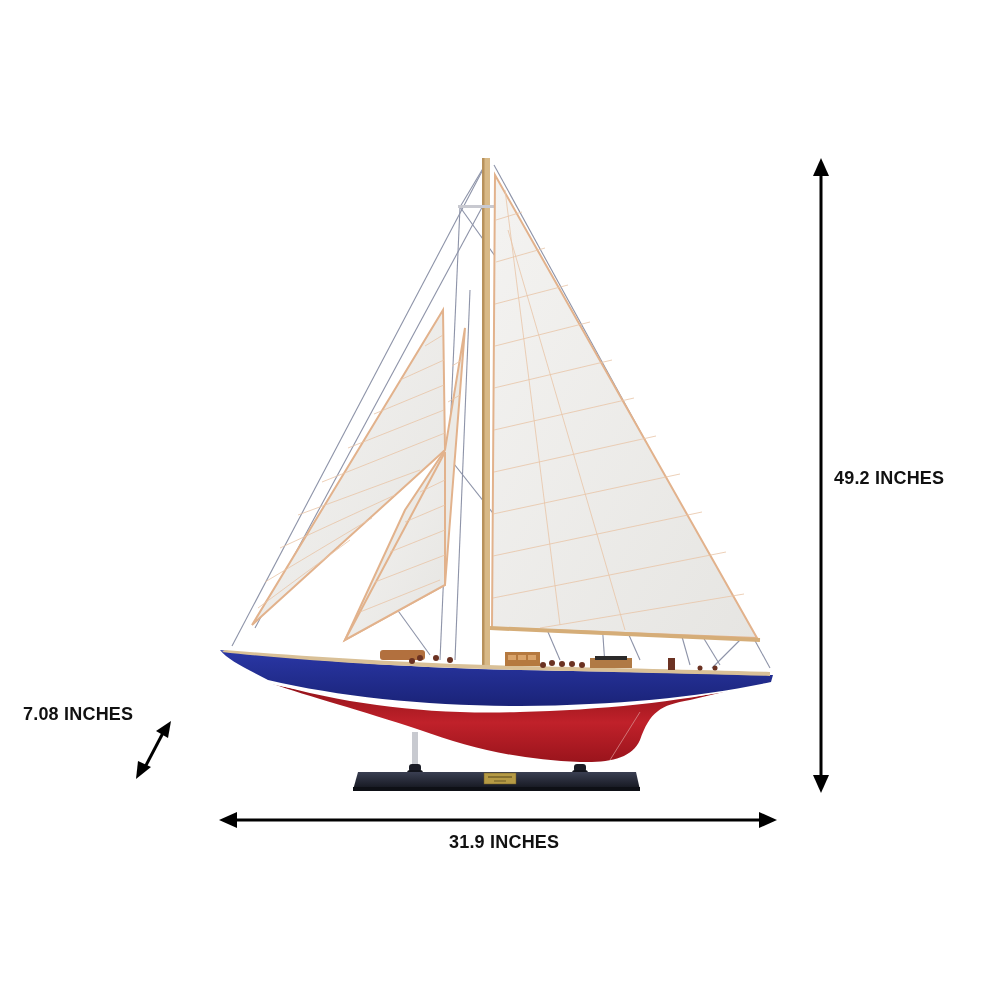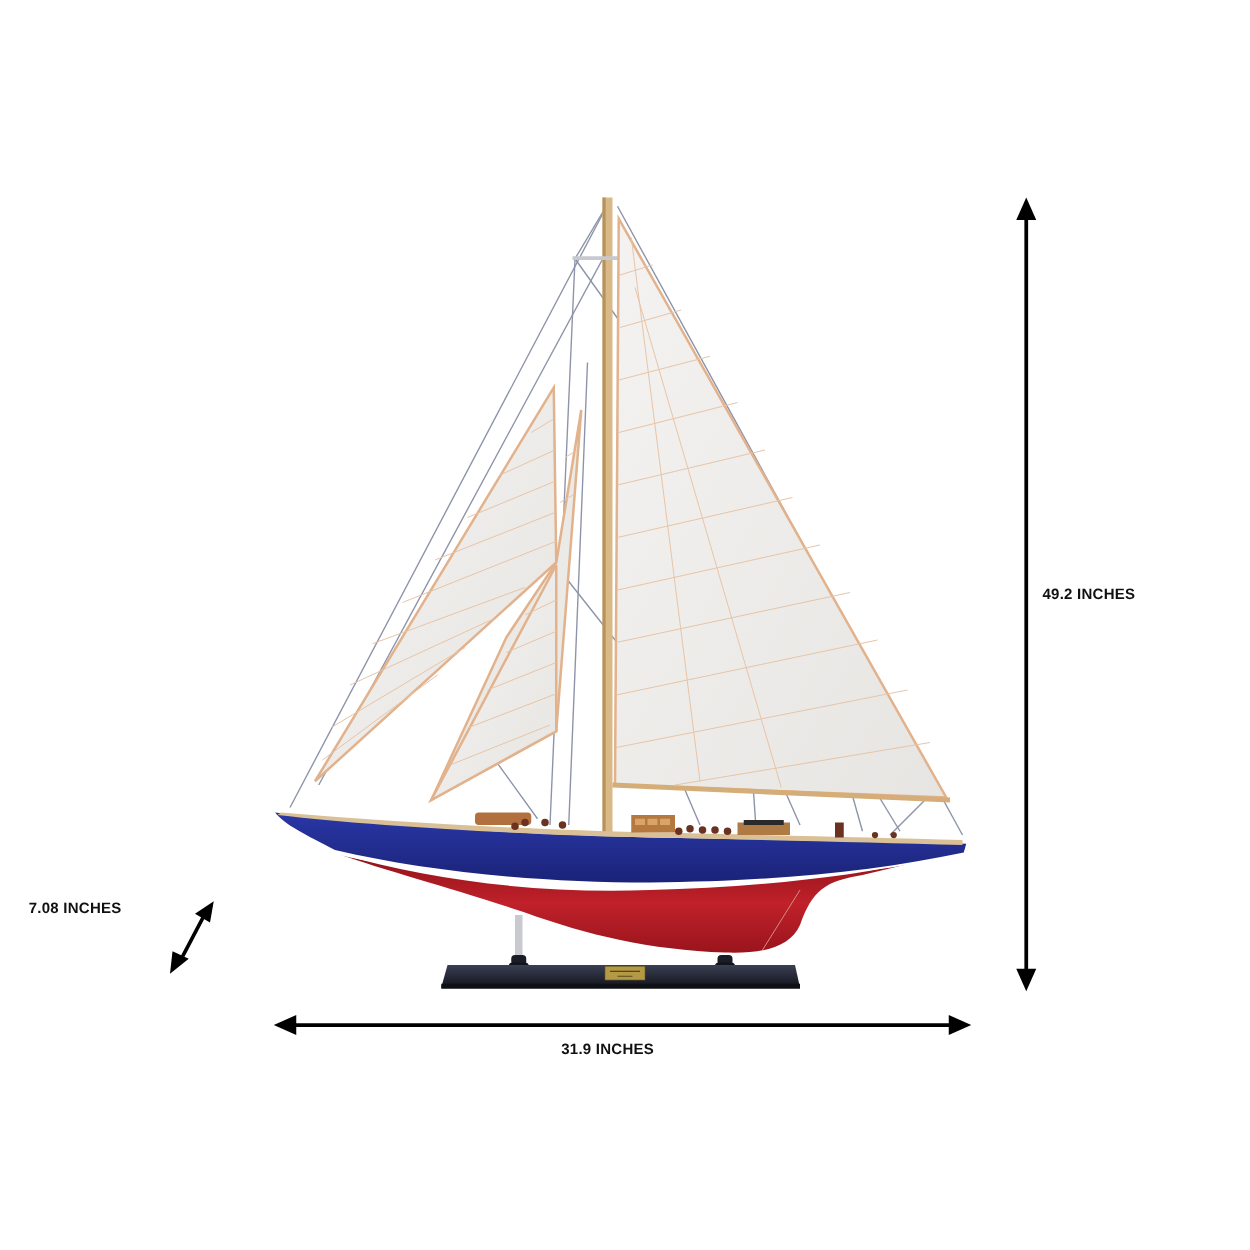--- a/index.html
+++ b/index.html
@@ -1,24 +1,24 @@
 <!DOCTYPE html>
 <html><head>
   <meta charset="utf-8">
   <style>
     html, body { margin: 0; padding: 0; background: #ffffff; }
     body { width: 1000px; height: 1000px; position: relative; overflow: hidden; font-family: "Liberation Sans", sans-serif; }
     .scene { position: absolute; left: 0; top: 0; width: 1000px; height: 1000px; }
     .dim-label {
       position: absolute; font-family: "Liberation Sans", sans-serif; font-weight: bold;
-      font-size: 12px; color: #111111; white-space: nowrap; letter-spacing: 0.2px;
+      font-size: 18px; color: #111111; white-space: nowrap; letter-spacing: 0.2px;
     }
     #lbl-height { left: 834px; top: 468px; }
     #lbl-width { left: 449px; top: 832px; }
-    #lbl-depth { left: 23px; top: 719px; }
+    #lbl-depth { left: 23px; top: 704px; }
   </style>
 </head>
 <body>
 
 <svg class="scene" width="1000" height="1000" viewBox="0 0 1000 1000" xmlns="http://www.w3.org/2000/svg">
   <defs>
     <linearGradient id="redHull" x1="0" y1="0" x2="0" y2="1">
       <stop offset="0" stop-color="#8e1219"></stop>
       <stop offset="0.5" stop-color="#c0212a"></stop>
       <stop offset="1" stop-color="#9a141c"></stop>

